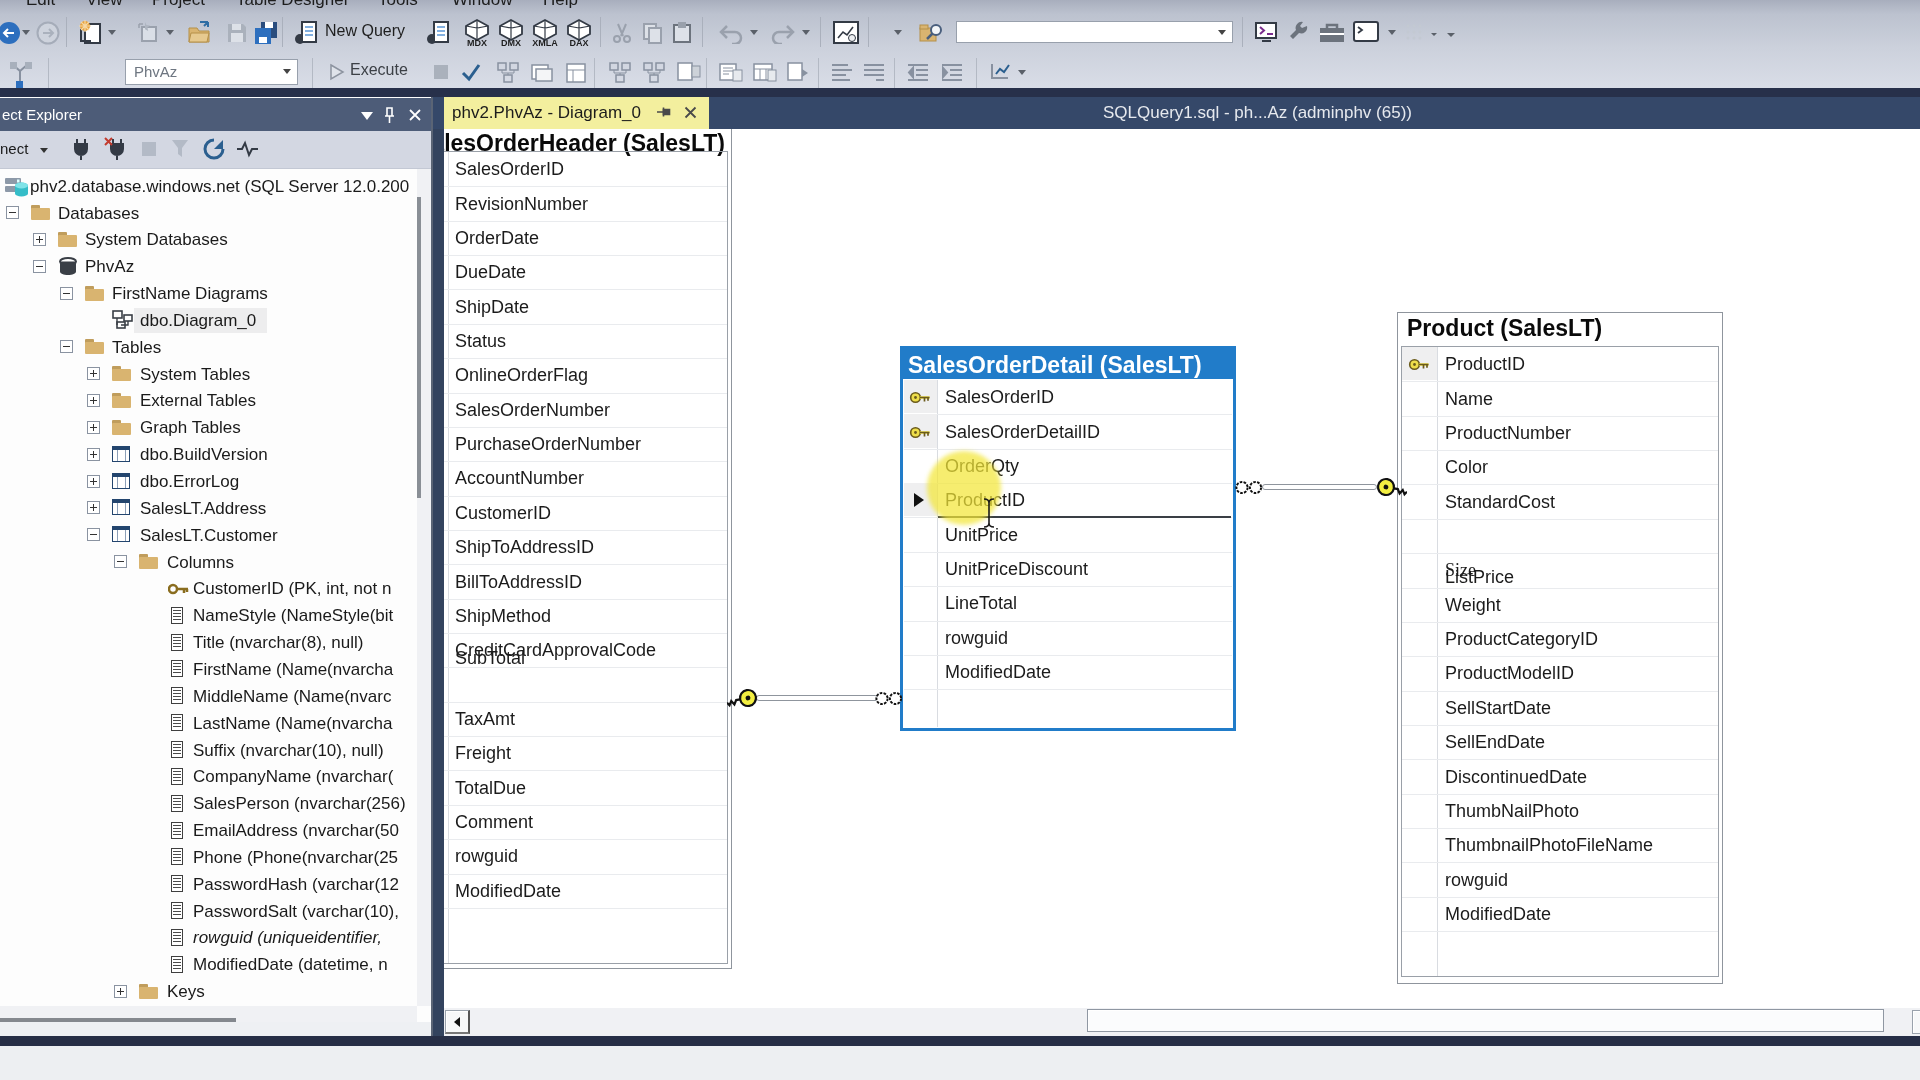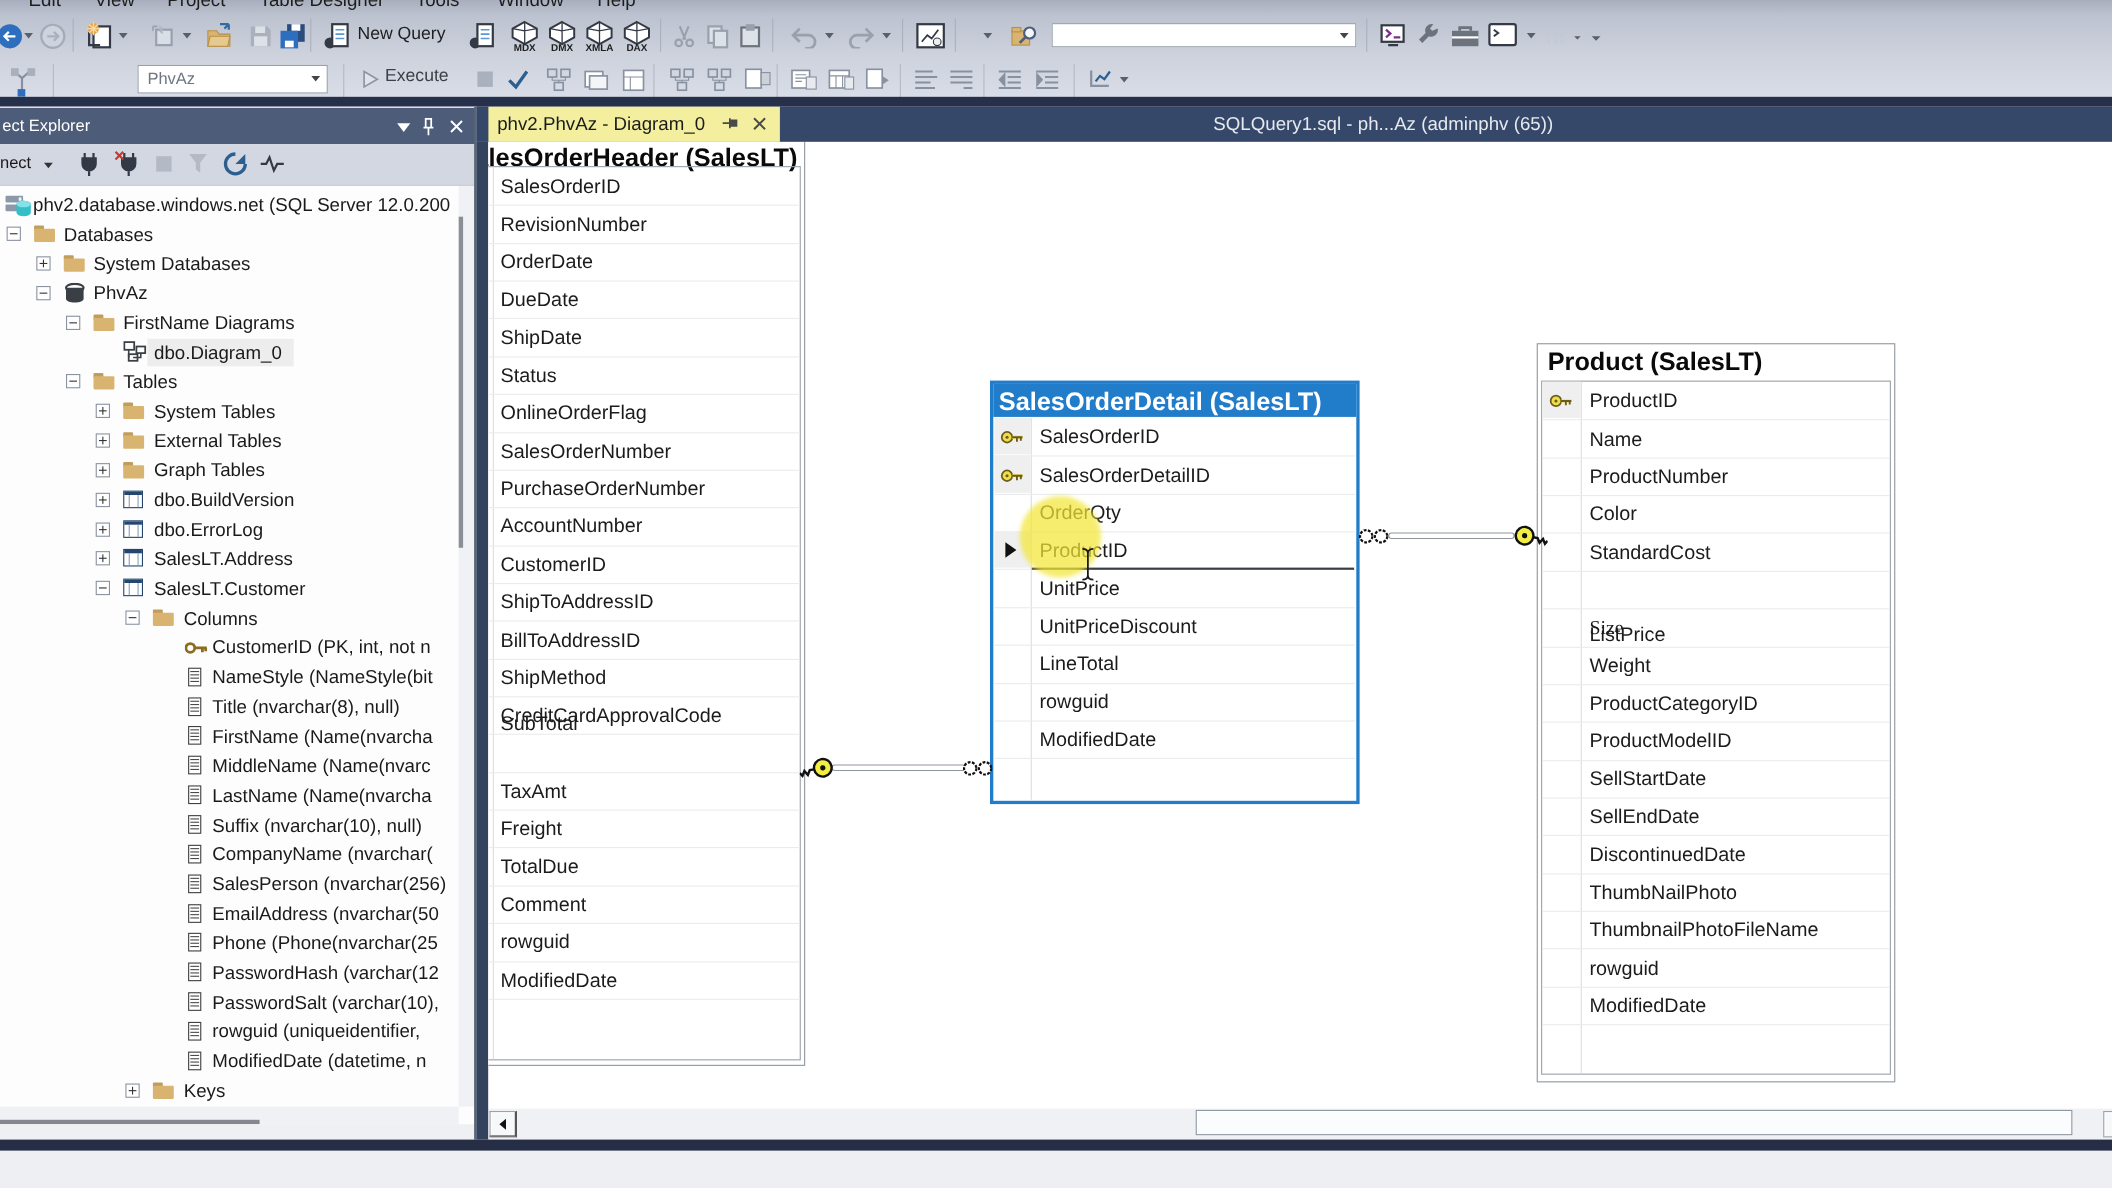--- a/index.html
+++ b/index.html
@@ -391,21 +391,21 @@
 <div class="trow" style="left:193px;top:621.2px;">SalesPerson (nvarchar(256)</div>
 <div class="colicon" style="left:171px;top:652.5px;"></div>
 <div class="trow" style="left:193px;top:648.0px;">EmailAddress (nvarchar(50</div>
 <div class="colicon" style="left:171px;top:679.4px;"></div>
 <div class="trow" style="left:193px;top:674.9px;">Phone (Phone(nvarchar(25</div>
 <div class="colicon" style="left:171px;top:706.2px;"></div>
 <div class="trow" style="left:193px;top:701.7px;">PasswordHash (varchar(12</div>
 <div class="colicon" style="left:171px;top:733.1px;"></div>
 <div class="trow" style="left:193px;top:728.6px;">PasswordSalt (varchar(10),</div>
 <div class="colicon" style="left:171px;top:759.9px;"></div>
-<div class="trow" style="left:193px;top:755.4px;">rowguid (uniqueidentifier,</div>
+<div class="trow" style="left:193px;top:755.4px;font-style:italic;">rowguid (uniqueidentifier,</div>
 <div class="colicon" style="left:171px;top:786.8px;"></div>
 <div class="trow" style="left:193px;top:782.3px;">ModifiedDate (datetime, n</div>
 <div class="pm plus" style="left:114px;top:815.6px;"></div>
 <div class="folder" style="left:139px;top:814.6px;"></div>
 <div class="trow" style="left:167px;top:809.1px;">Keys</div>
 </div>
 <div class="abs" style="left:417px;top:169px;width:14px;height:837px;background:#f0f1f4;"></div>
 <div class="abs" style="left:417px;top:197px;width:4px;height:301px;background:#8a8f96;"></div>
 <div class="abs" style="left:0;top:1006px;width:417px;height:16px;background:#f0f1f4;"></div>
 <div class="abs" style="left:0;top:1018px;width:236px;height:4px;background:#84888e;"></div>

